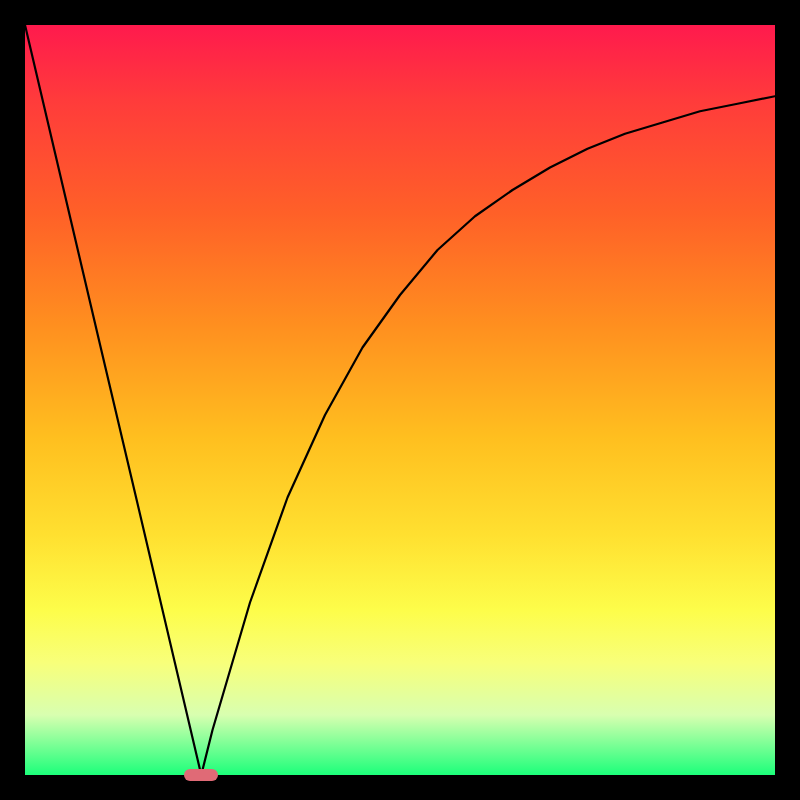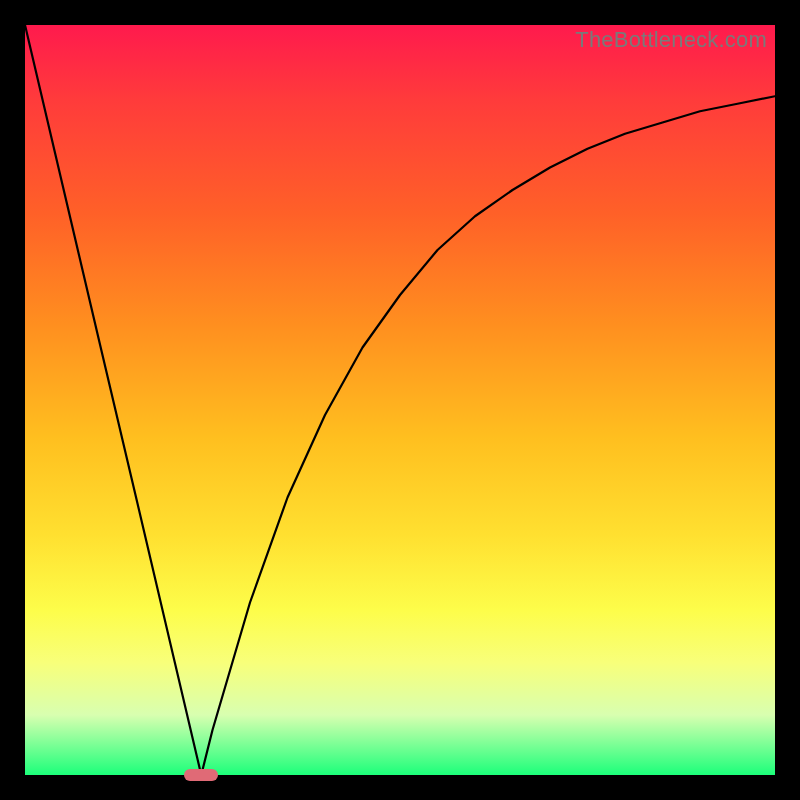--- a/index.html
+++ b/index.html
@@ -61,19 +61,18 @@
     border-radius: 6px;
     background: #e06a76;
     transform: translate(-50%, -50%);
   }
 </style>
 </head>
 <body>
 
 <div class="frame">
   <div class="plot-area">
-    <div class="watermark">TheBottleneck.com</div>
     <svg class="curve-svg" viewBox="0 0 750 750" preserveAspectRatio="none">
       <path id="curve-path" fill="none" stroke="#000" stroke-width="2.2" stroke-linejoin="round" stroke-linecap="round" d="M 0.00 0.00 L 37.50 159.75 L 75.00 319.50 L 112.50 478.50 L 150.00 638.25 L 176.25 750.00 L 176.25 750.00 L 187.50 705.00 L 225.00 577.50 L 262.50 472.50 L 300.00 390.00 L 337.50 322.50 L 375.00 270.00 L 412.50 225.00 L 450.00 191.25 L 487.50 165.00 L 525.00 142.50 L 562.50 123.75 L 600.00 108.75 L 637.50 97.50 L 675.00 86.25 L 712.50 78.75 L 750.00 71.25"></path>
     </svg>
     <div id="marker" class="marker" style="left: 176.25px; top: 750px;"></div>
   </div>
 </div>
 
 </body></html>

